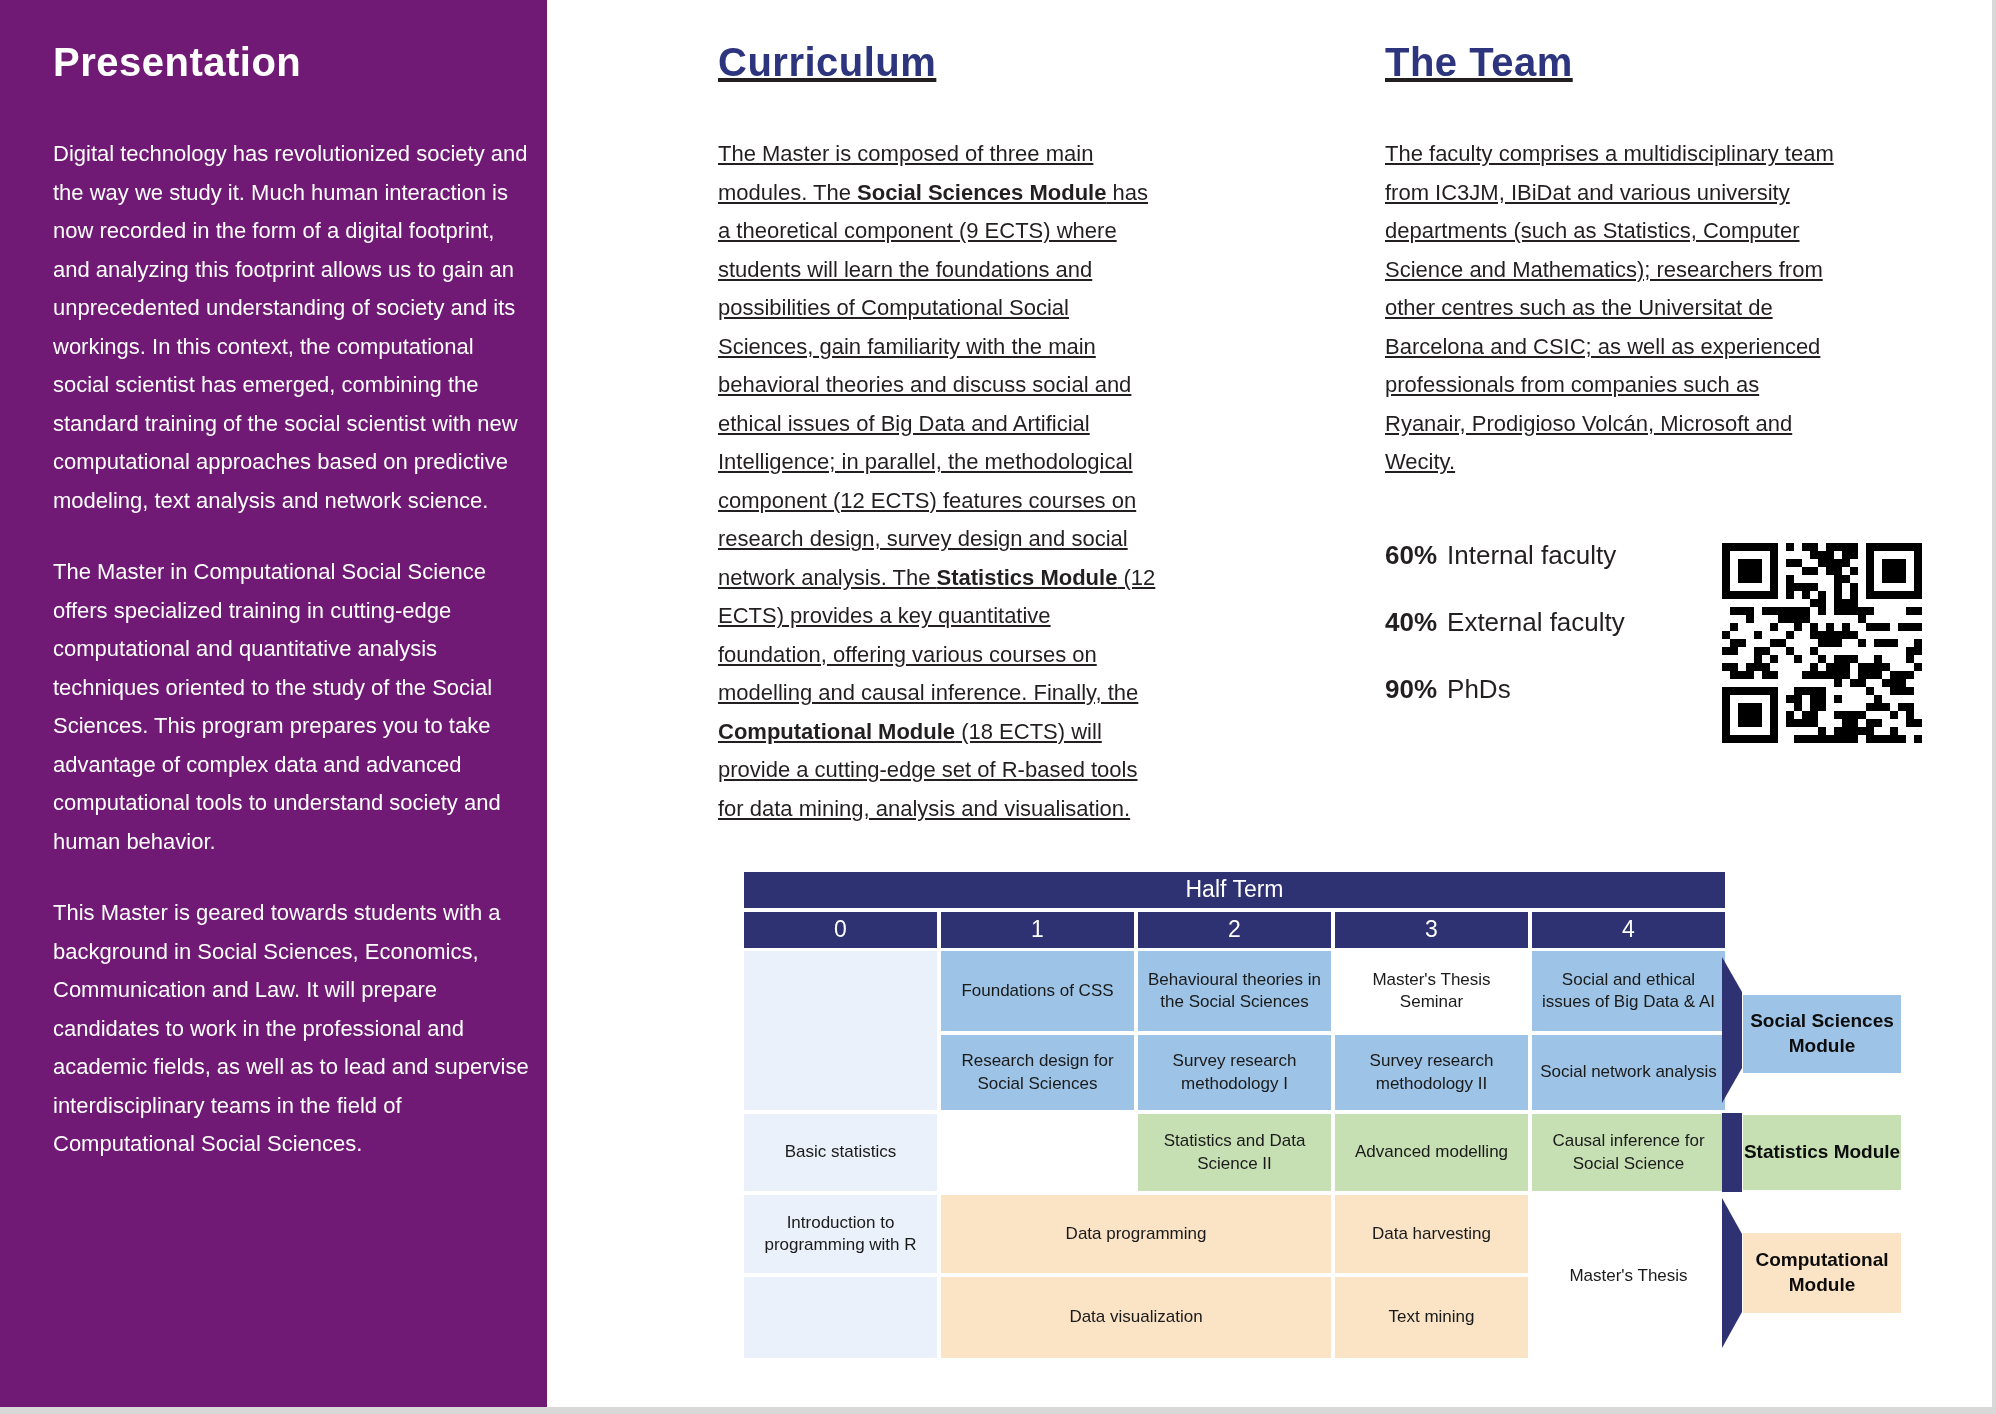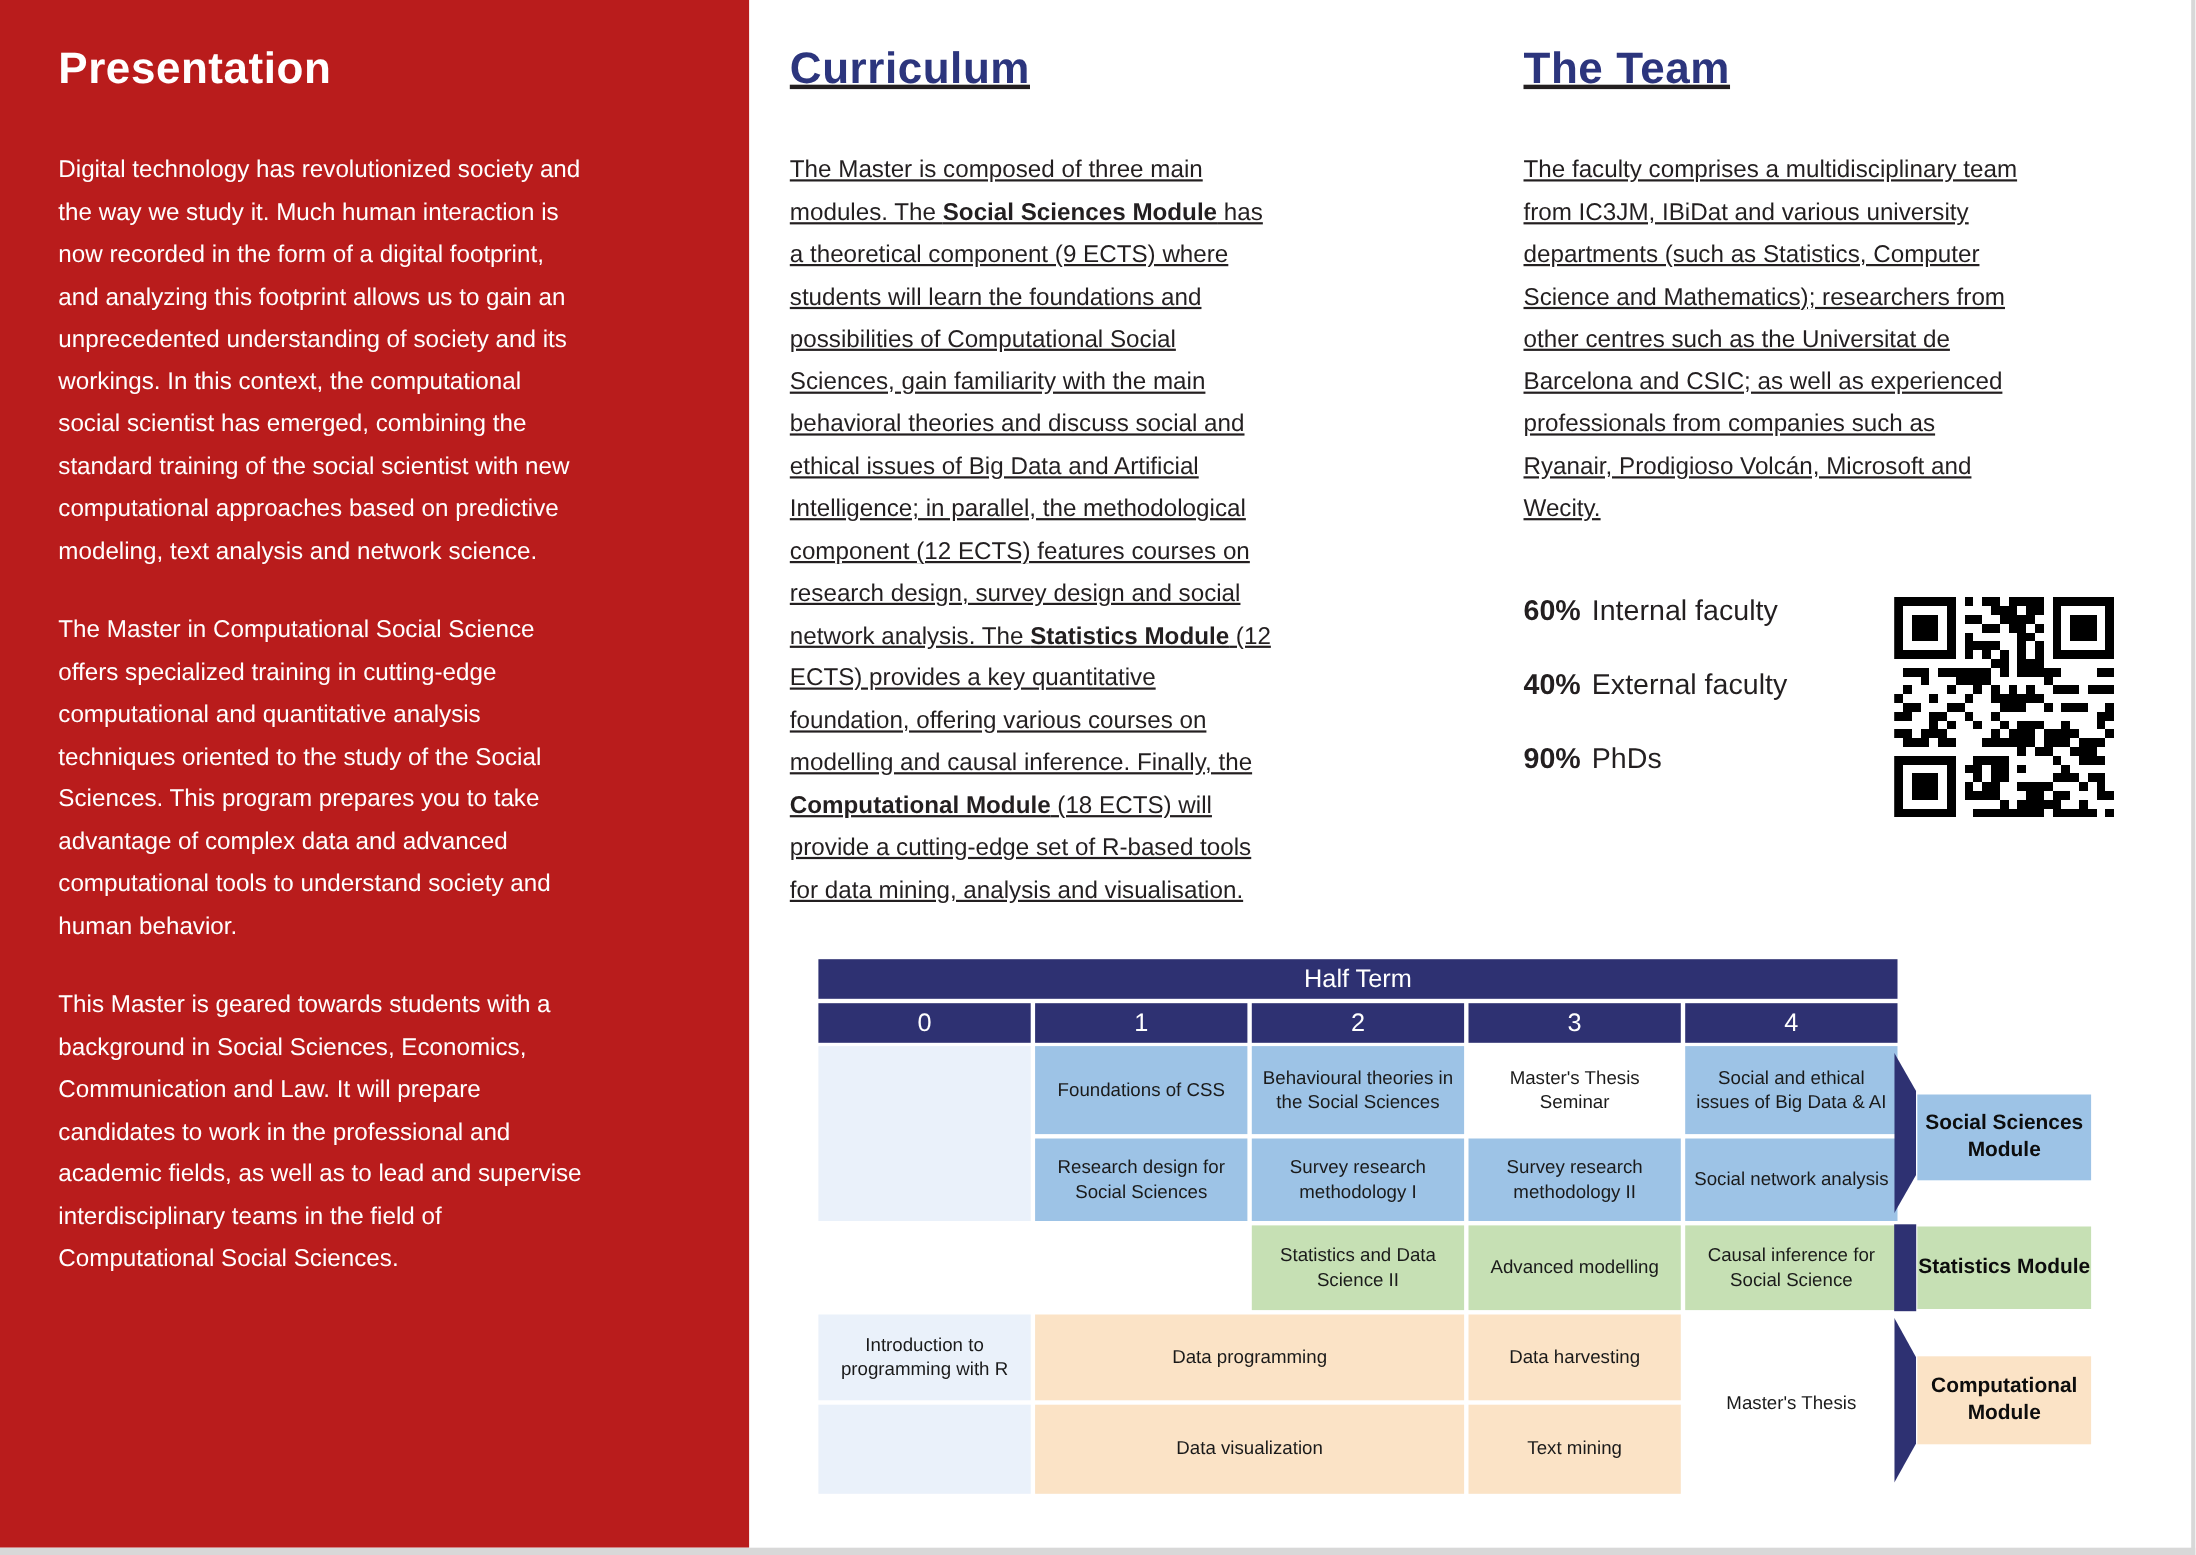--- a/index.html
+++ b/index.html
@@ -1,21 +1,21 @@
 <!DOCTYPE html>
 <html><head>
 <meta charset="utf-8">
 <style>
   html,body{margin:0;padding:0;background:#f2f2f2;}
   .page{
     position:relative;width:1996px;height:1414px;background:#ffffff;
     font-family:"Liberation Sans",sans-serif;overflow:hidden;color:#231f20;
   }
   
-  .left-panel{position:absolute;left:0;top:0;width:681px;height:1407px;background:#b91c1c;}
+  .left-panel{position:absolute;left:0;top:0;width:547px;height:1407px;background:#701a75;}
   .left-panel .inner{position:absolute;left:53px;top:40px;width:478px;}
   h1.heading{margin:0;font-size:40px;font-weight:700;letter-spacing:.5px;}
   .left-panel h1.heading{color:#ffffff;}
   .body-text{font-size:22px;line-height:38.5px;margin:0 0 33px 0;}
   .left-panel .body-text{color:#ffffff;}
   .left-panel .body-text:first-of-type{margin-top:50px;}
   
   .col{position:absolute;top:40px;text-decoration:underline;}
   .col h1.heading{color:#2c357d;}
   .col .body-text{color:#231f20;margin-top:50px;}
@@ -432,20 +432,21 @@
     <div class="cell blue" style="grid-row:3;grid-column:2">Foundations of CSS</div>
     <div class="cell blue" style="grid-row:3;grid-column:3">Behavioural theories in the Social Sciences</div>
     <div class="cell white" style="grid-row:3;grid-column:4">Master's Thesis Seminar</div>
     <div class="cell blue" style="grid-row:3;grid-column:5">Social and ethical issues of Big Data &amp; AI</div>
 
     <div class="cell blue" style="grid-row:4;grid-column:2">Research design for Social Sciences</div>
     <div class="cell blue" style="grid-row:4;grid-column:3">Survey research methodology I</div>
     <div class="cell blue" style="grid-row:4;grid-column:4">Survey research methodology II</div>
     <div class="cell blue" style="grid-row:4;grid-column:5">Social network analysis</div>
 
+    <div class="cell pale" style="grid-row:5;grid-column:1">Basic statistics</div>
     <div class="cell green" style="grid-row:5;grid-column:4">Advanced modelling</div>
     <div class="cell green" style="grid-row:5;grid-column:3">Statistics and Data Science II</div>
     <div class="cell green" style="grid-row:5;grid-column:5">Causal inference for Social Science</div>
 
     <div class="cell pale" style="grid-row:6;grid-column:1">Introduction to programming with R</div>
     <div class="cell orange" style="grid-row:6;grid-column:2/span 2">Data programming</div>
     <div class="cell orange" style="grid-row:6;grid-column:4">Data harvesting</div>
     <div class="cell white" style="grid-row:6/span 2;grid-column:5">Master's Thesis</div>
 
     <div class="cell pale" style="grid-row:7;grid-column:1"></div>

